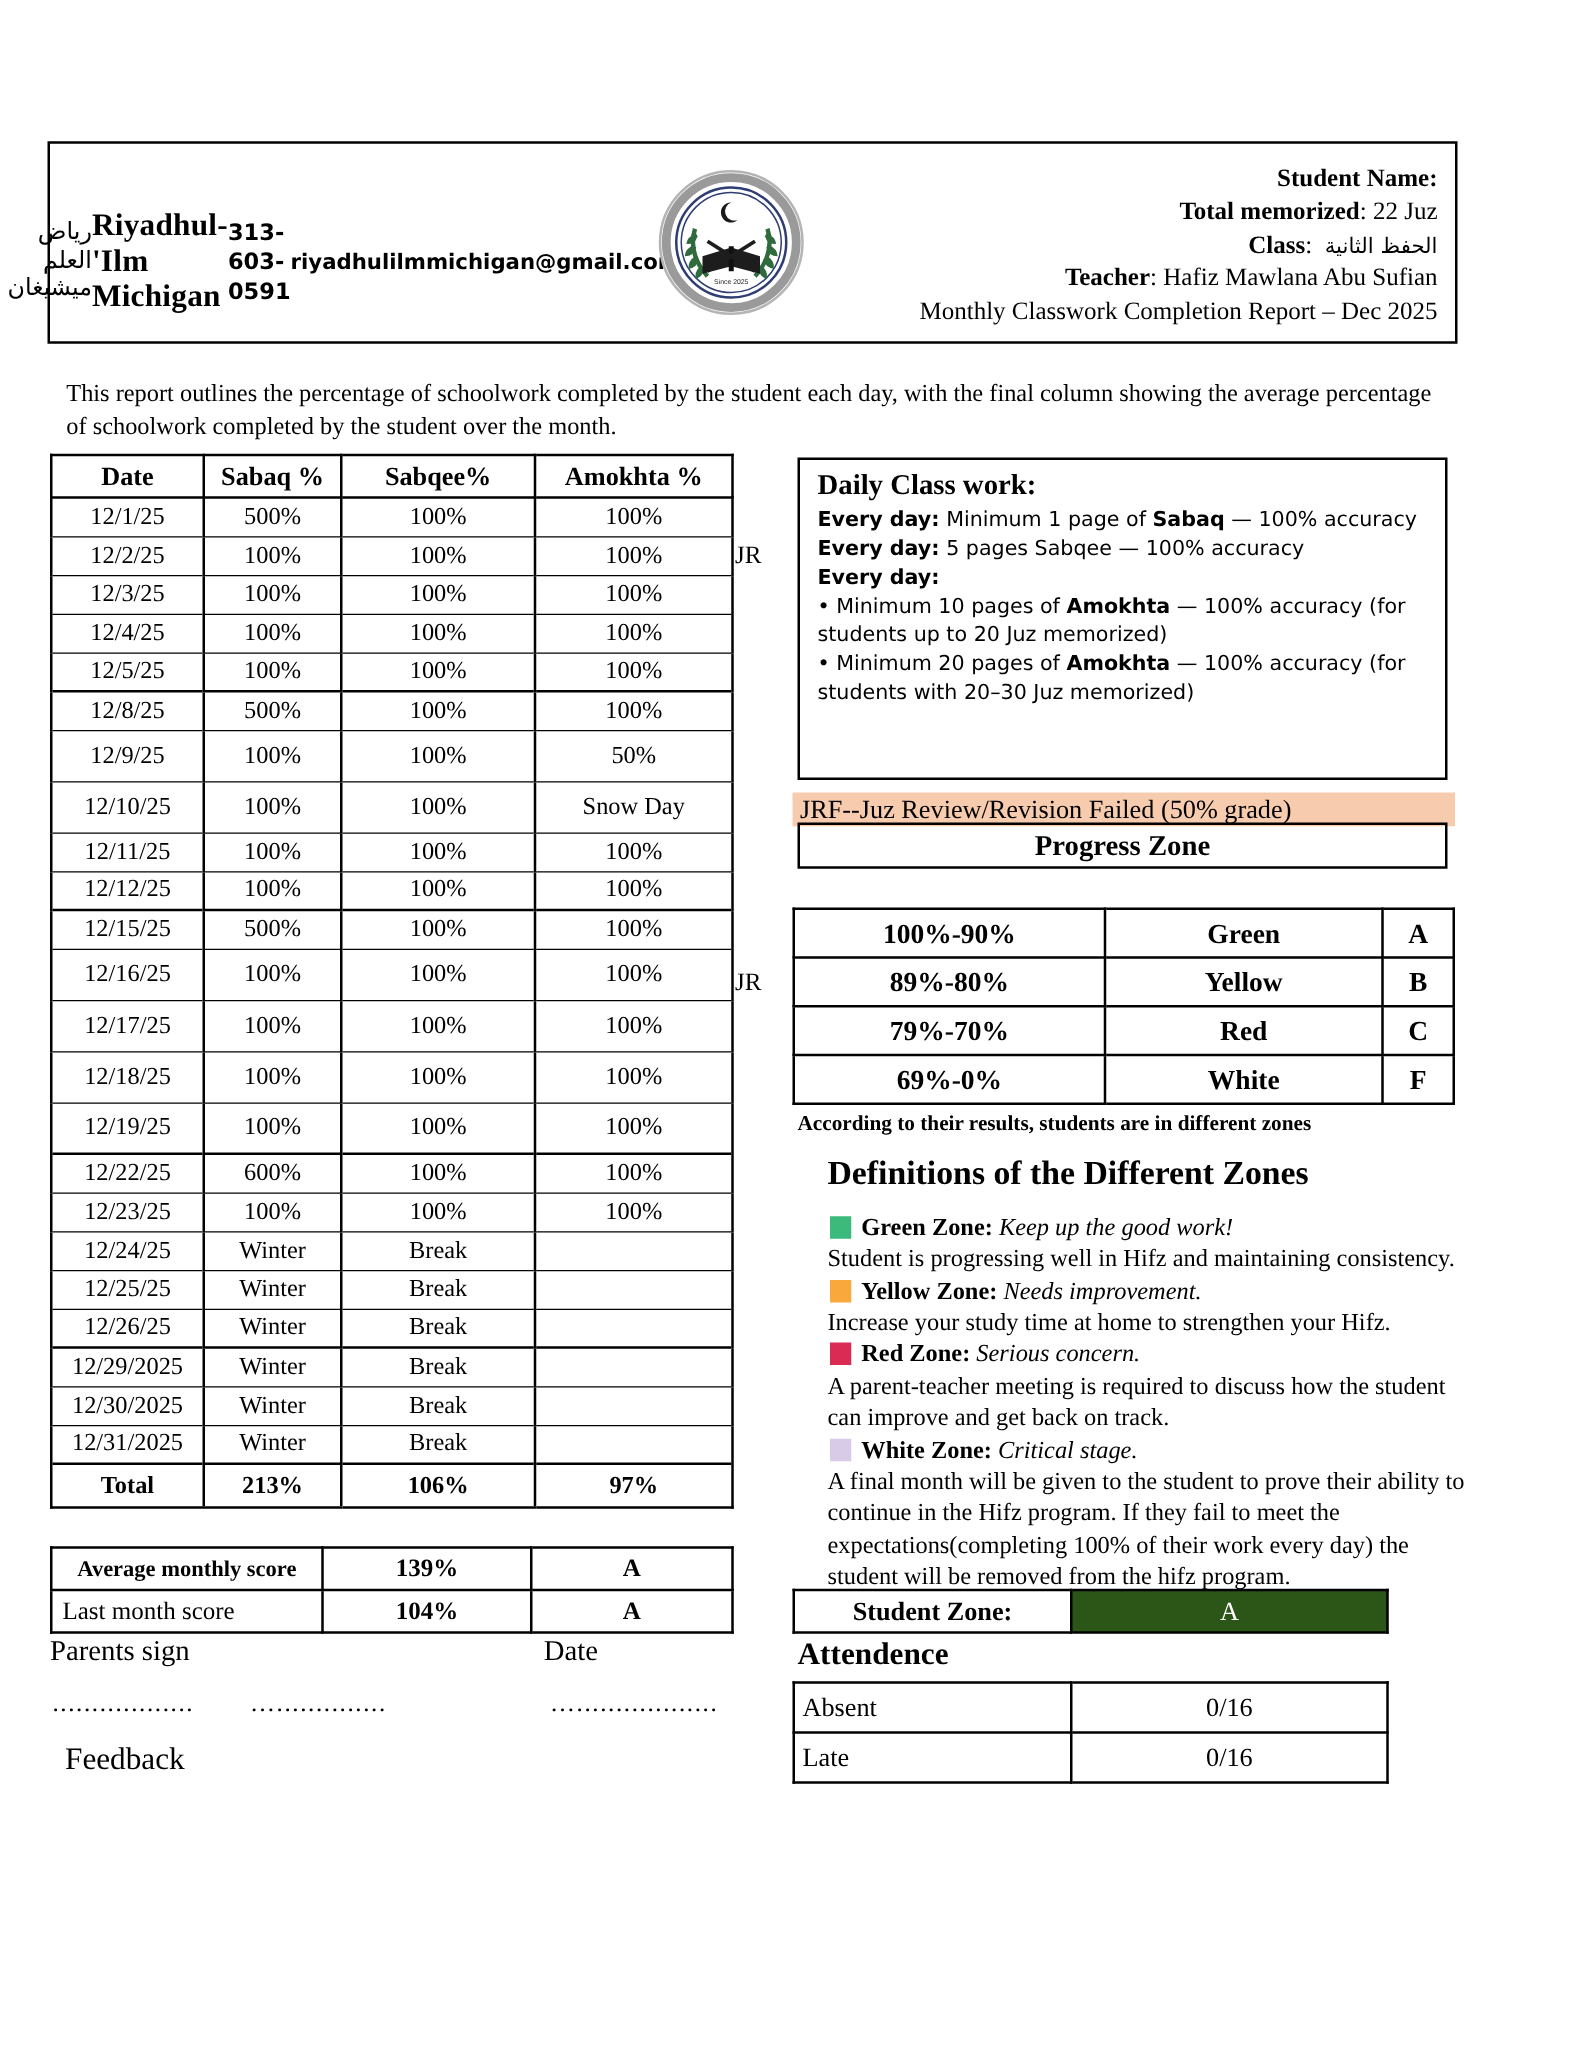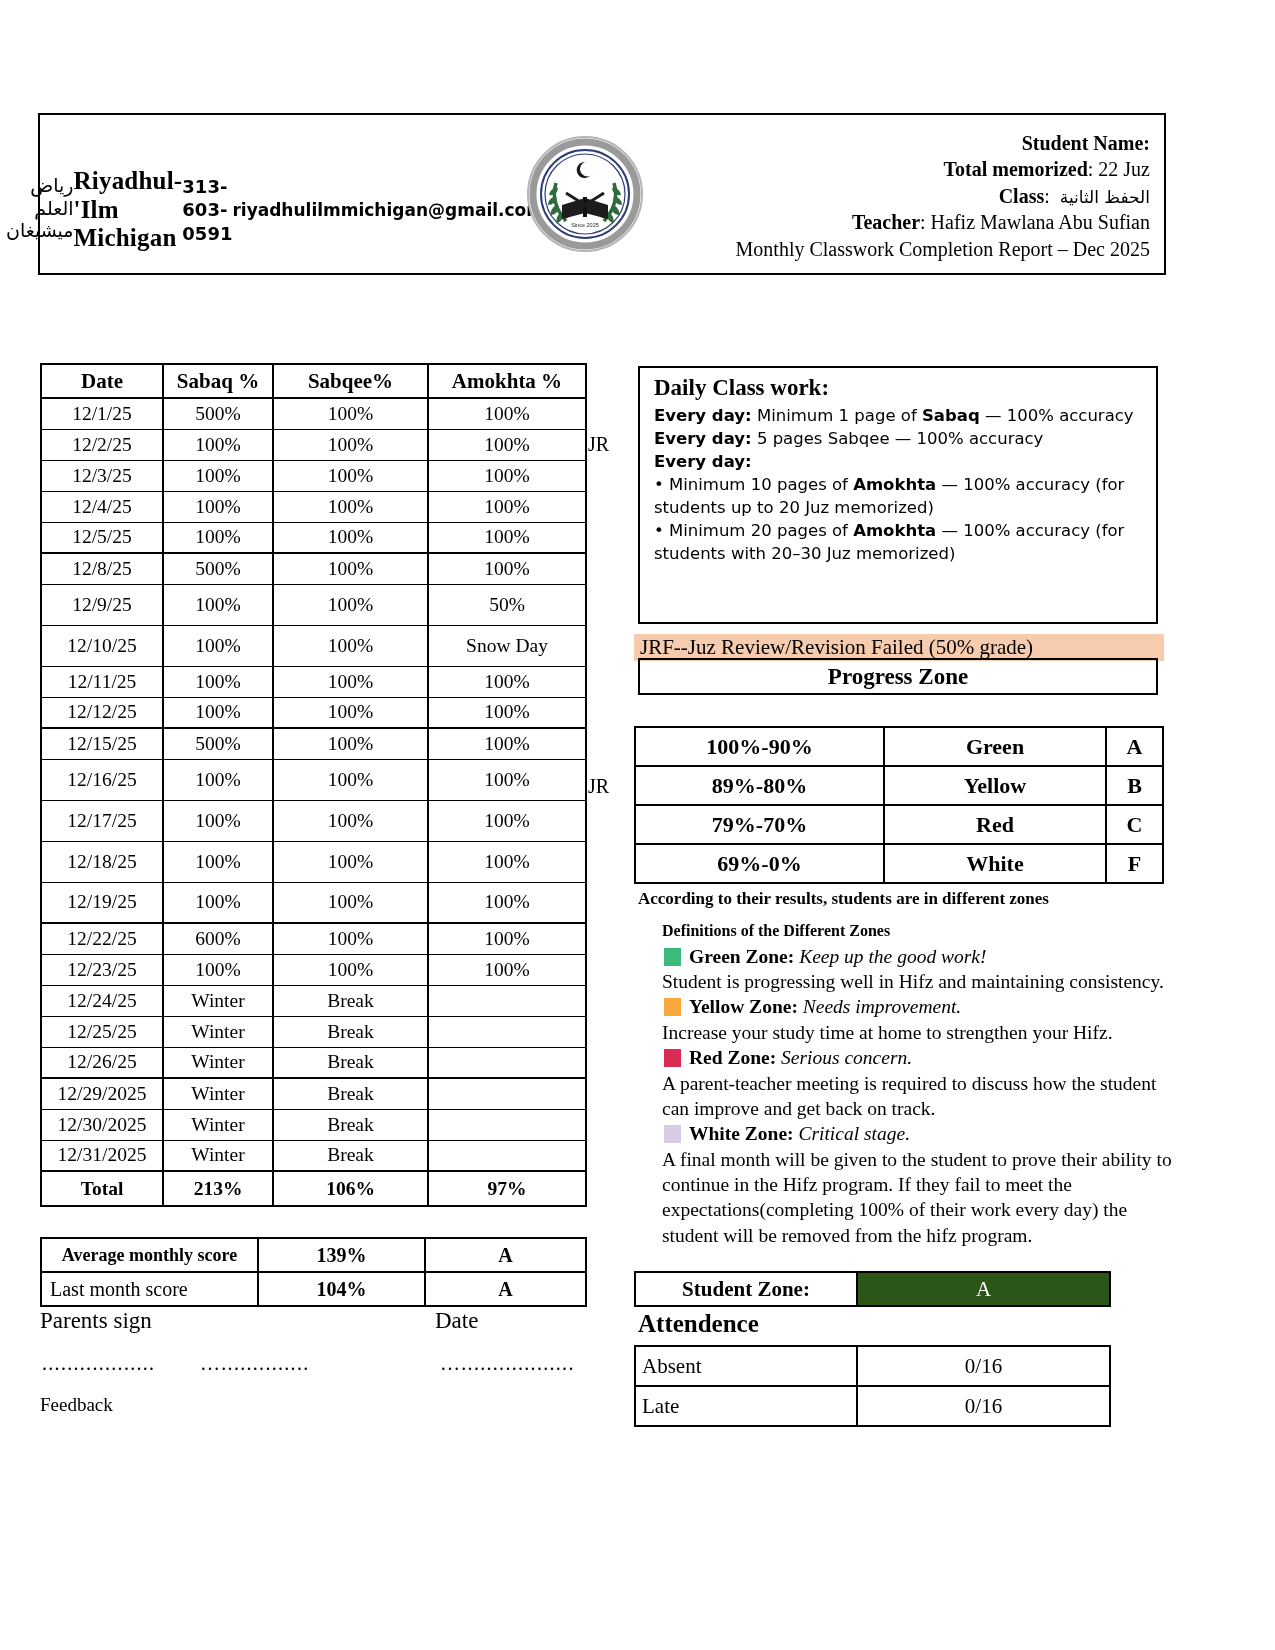--- a/index.html
+++ b/index.html
@@ -181,21 +181,21 @@
 
   
   .sig-area { position: absolute; left: 40px; top: 1308px; width: 580px; }
   .sig-row1 { position: relative; height: 44px; }
   .sig-parents { position: absolute; left: 0; top: 0; font-size: 23px; }
   .sig-date { position: absolute; left: 395px; top: 0; font-size: 23px; }
   .sig-row2 { position: relative; height: 42px; }
   .dots-a { position: absolute; left: 2px; top: 0; font-size: 20px; letter-spacing: 1.3px; }
   .dots-b { position: absolute; left: 160px; top: 0; font-size: 20px; letter-spacing: 1.3px; }
   .dots-c { position: absolute; left: 400px; top: 0; font-size: 20px; letter-spacing: 1.3px; }
-  .sig-feedback { position: absolute; left: 0; top: 86px; font-size: 19px; }
+  .sig-feedback { position: absolute; left: 12px; top: 86px; font-size: 25px; }
 
   
   .dcw-box {
     position: absolute;
     left: 638px;
     top: 366px;
     width: 520px;
     height: 258px;
     border: 2.5px solid #000;
     box-sizing: border-box;
@@ -276,21 +276,21 @@
 
   
   .zd {
     position: absolute;
     left: 662px;
     top: 921px;
     width: 510px;
     font-size: 19.5px;
     line-height: 1.30;
   }
-  .zd-title { font-weight: bold; font-size: 16px; margin-bottom: 2px; }
+  .zd-title { font-weight: bold; font-size: 27px; margin-bottom: 14px; }
   .zd-head { line-height: 1.30; }
   .zd-head b { font-weight: bold; }
   .zd-head i { font-style: italic; }
   .sw {
     display: inline-block;
     width: 17px;
     height: 18px;
     vertical-align: -3px;
     margin-right: 8px;
     margin-left: 2px;
@@ -409,20 +409,21 @@
       <div class="hr-line">
         <b>Class</b><span>:&nbsp; </span><span class="ar">الحفظ الثانية</span>
       </div>
       <div class="hr-line">
         <b>Teacher</b><span>: </span><span>Hafiz Mawlana Abu Sufian</span>
       </div>
       <div class="hr-line">Monthly Classwork Completion Report – Dec 2025</div>
     </div>
   </div>
 
+  <div class="intro">This report outlines the percentage of schoolwork completed by the student each day, with the final column showing the average percentage of schoolwork completed by the student over the month.</div>
 
   <table class="main-table">
     <colgroup>
       <col class="c-date">
         <col class="c-sabaq">
         <col class="c-sabqee">
         <col class="c-amokhta">
     </colgroup>
     <thead>
       <tr class="hdr">

